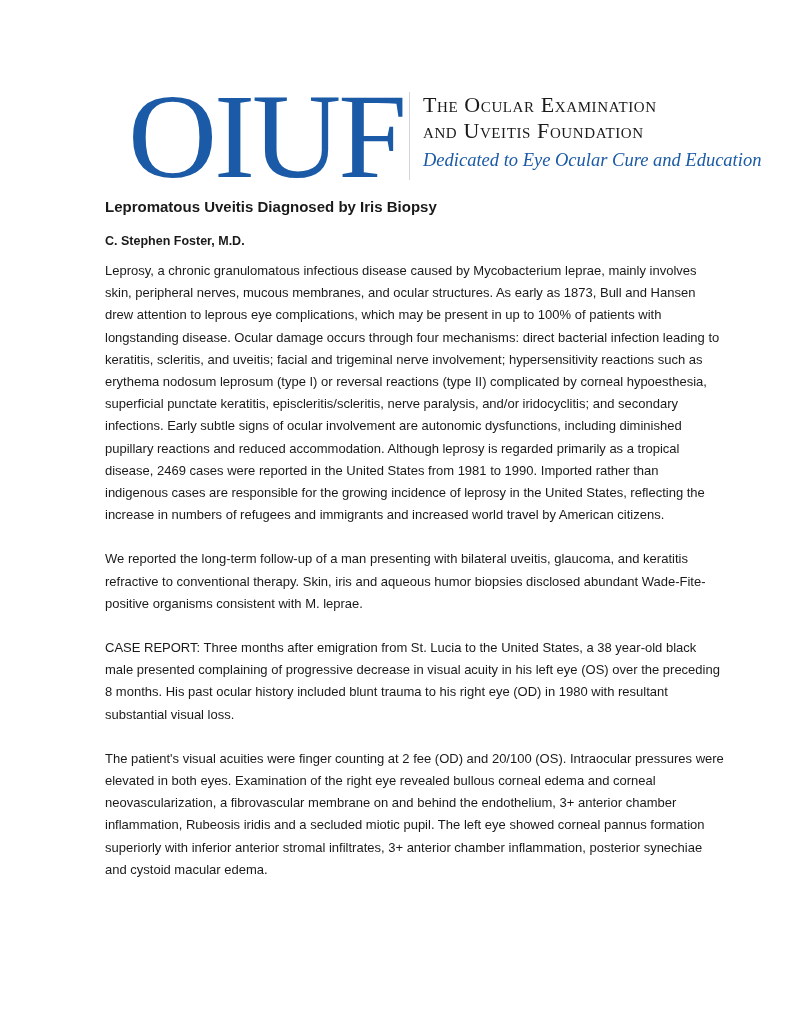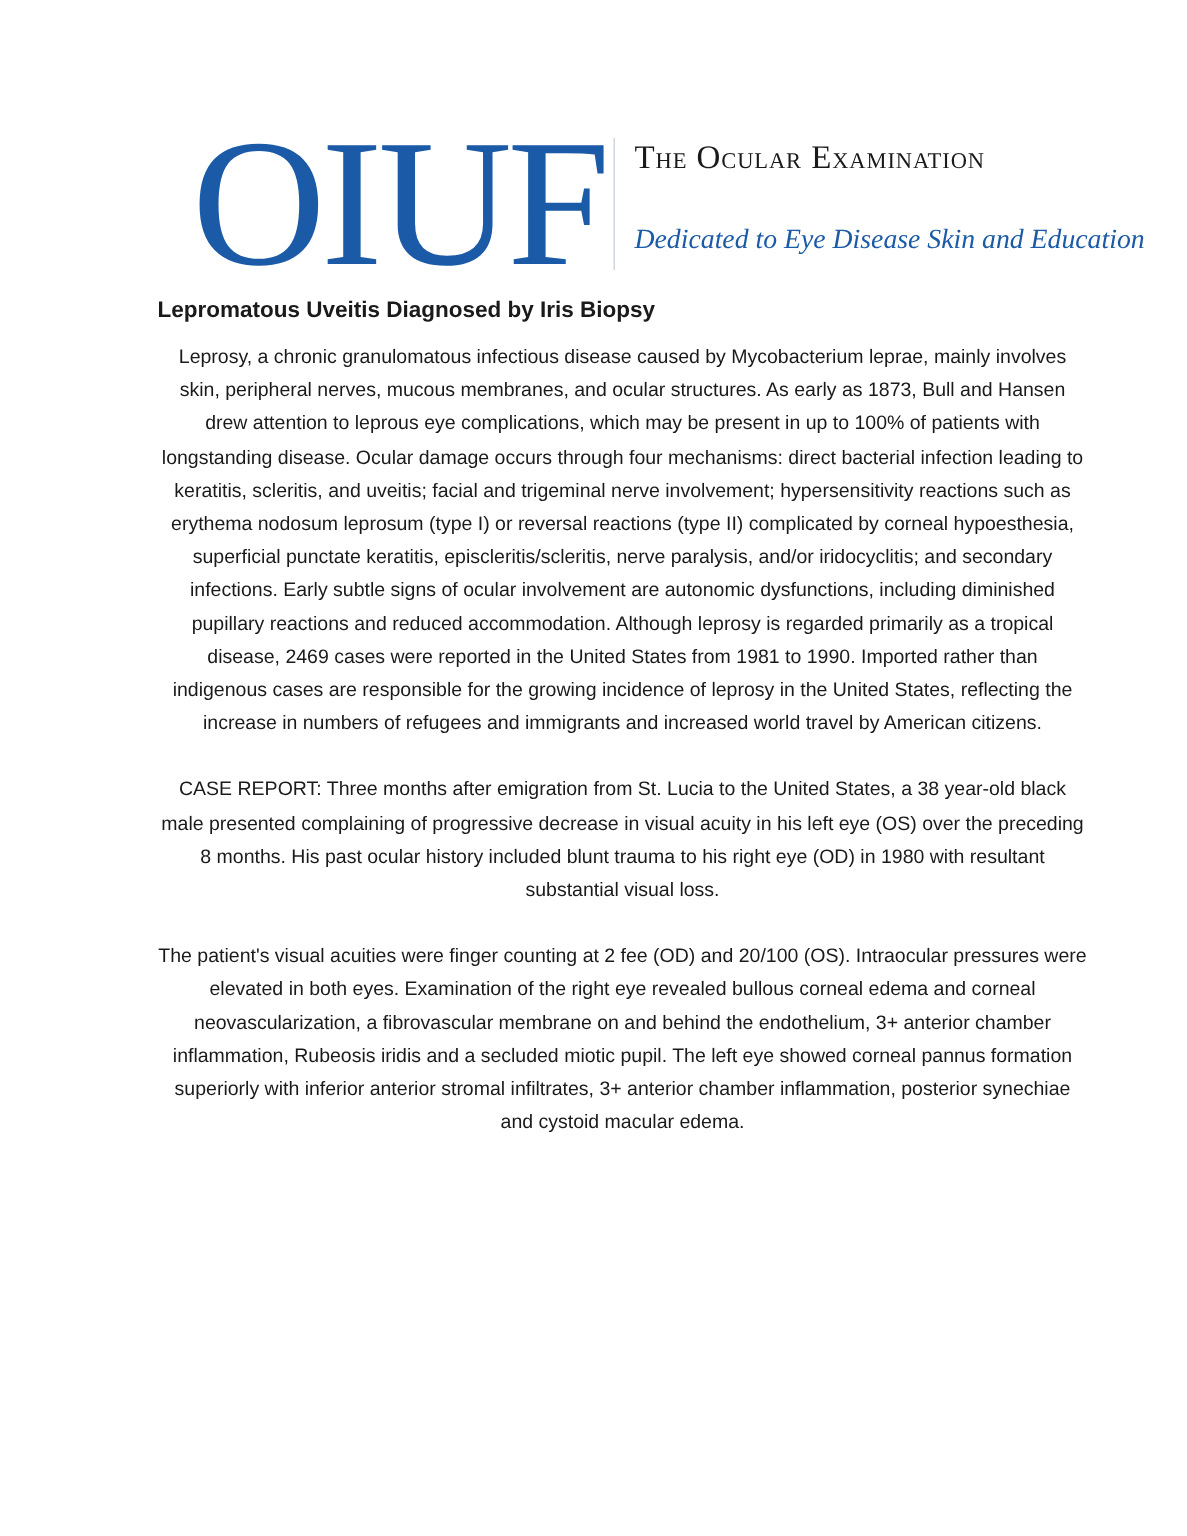--- a/index.html
+++ b/index.html
@@ -23,34 +23,37 @@
   .org-name .l2 { margin-left:0px; }
   .tagline {
     position:absolute; left:295px; top:64px;
     font-family:"Liberation Serif", "DejaVu Serif", serif;
     font-style:italic; color:#1b5aa6; font-size:18.5px; white-space:nowrap;
   }
   .doc { position:absolute; left:93px; top:198px; width:620px;
          font-family:"Liberation Sans", "DejaVu Sans", sans-serif; color:#1a1a1a;margin-left:12px; }
   .doc-title { font-weight:bold; font-size:15px; margin:0; line-height:18px; }
   .author { font-weight:bold; font-size:12.5px; margin:17px 0 0 0; line-height:16px; }
-  .para { font-size:13px; line-height:22.2px; margin:0;text-align:center; }
+  .para { font-size:13px; line-height:22.2px; margin:0; }
   .p1 { margin-top:11px; }
   .gap { margin-top:22px; }
 </style>
 </head>
 <body>
 
 <div class="header">
   <div class="logo-mark">OIUF</div>
   <div class="logo-divider"></div>
   <div class="org-name">
     <span class="l1">The Ocular Examination</span>
+    <span class="l2">and Uveitis Foundation</span>
   </div>
-  <div class="tagline">Dedicated to Eye Disease Skin and Education</div>
+  <div class="tagline">Dedicated to Eye Ocular Cure and Education</div>
 </div>
 
 <div class="doc">
   <h1 class="doc-title">Lepromatous Uveitis Diagnosed by Iris Biopsy</h1>
+  <p class="author">C. Stephen Foster, M.D.</p>
   <p class="para p1">Leprosy, a chronic granulomatous infectious disease caused by Mycobacterium leprae, mainly involves skin, peripheral nerves, mucous membranes, and ocular structures. As early as 1873, Bull and Hansen drew attention to leprous eye complications, which may be present in up to 100% of patients with longstanding disease. Ocular damage occurs through four mechanisms: direct bacterial infection leading to keratitis, scleritis, and uveitis; facial and trigeminal nerve involvement; hypersensitivity reactions such as erythema nodosum leprosum (type I) or reversal reactions (type II) complicated by corneal hypoesthesia, superficial punctate keratitis, episcleritis/scleritis, nerve paralysis, and/or iridocyclitis; and secondary infections. Early subtle signs of ocular involvement are autonomic dysfunctions, including diminished pupillary reactions and reduced accommodation. Although leprosy is regarded primarily as a tropical disease, 2469 cases were reported in the United States from 1981 to 1990. Imported rather than indigenous cases are responsible for the growing incidence of leprosy in the United States, reflecting the increase in numbers of refugees and immigrants and increased world travel by American citizens.</p>
+  <p class="para gap">We reported the long-term follow-up of a man presenting with bilateral uveitis, glaucoma, and keratitis refractive to conventional therapy. Skin, iris and aqueous humor biopsies disclosed abundant Wade-Fite-positive organisms consistent with M. leprae.</p>
   <p class="para gap">CASE REPORT: Three months after emigration from St. Lucia to the United States, a 38 year-old black male presented complaining of progressive decrease in visual acuity in his left eye (OS) over the preceding 8 months. His past ocular history included blunt trauma to his right eye (OD) in 1980 with resultant substantial visual loss.</p>
   <p class="para gap">The patient's visual acuities were finger counting at 2 fee (OD) and 20/100 (OS). Intraocular pressures were elevated in both eyes. Examination of the right eye revealed bullous corneal edema and corneal neovascularization, a fibrovascular membrane on and behind the endothelium, 3+ anterior chamber inflammation, Rubeosis iridis and a secluded miotic pupil. The left eye showed corneal pannus formation superiorly with inferior anterior stromal infiltrates, 3+ anterior chamber inflammation, posterior synechiae and cystoid macular edema.</p>
 </div>
 
 </body></html>

